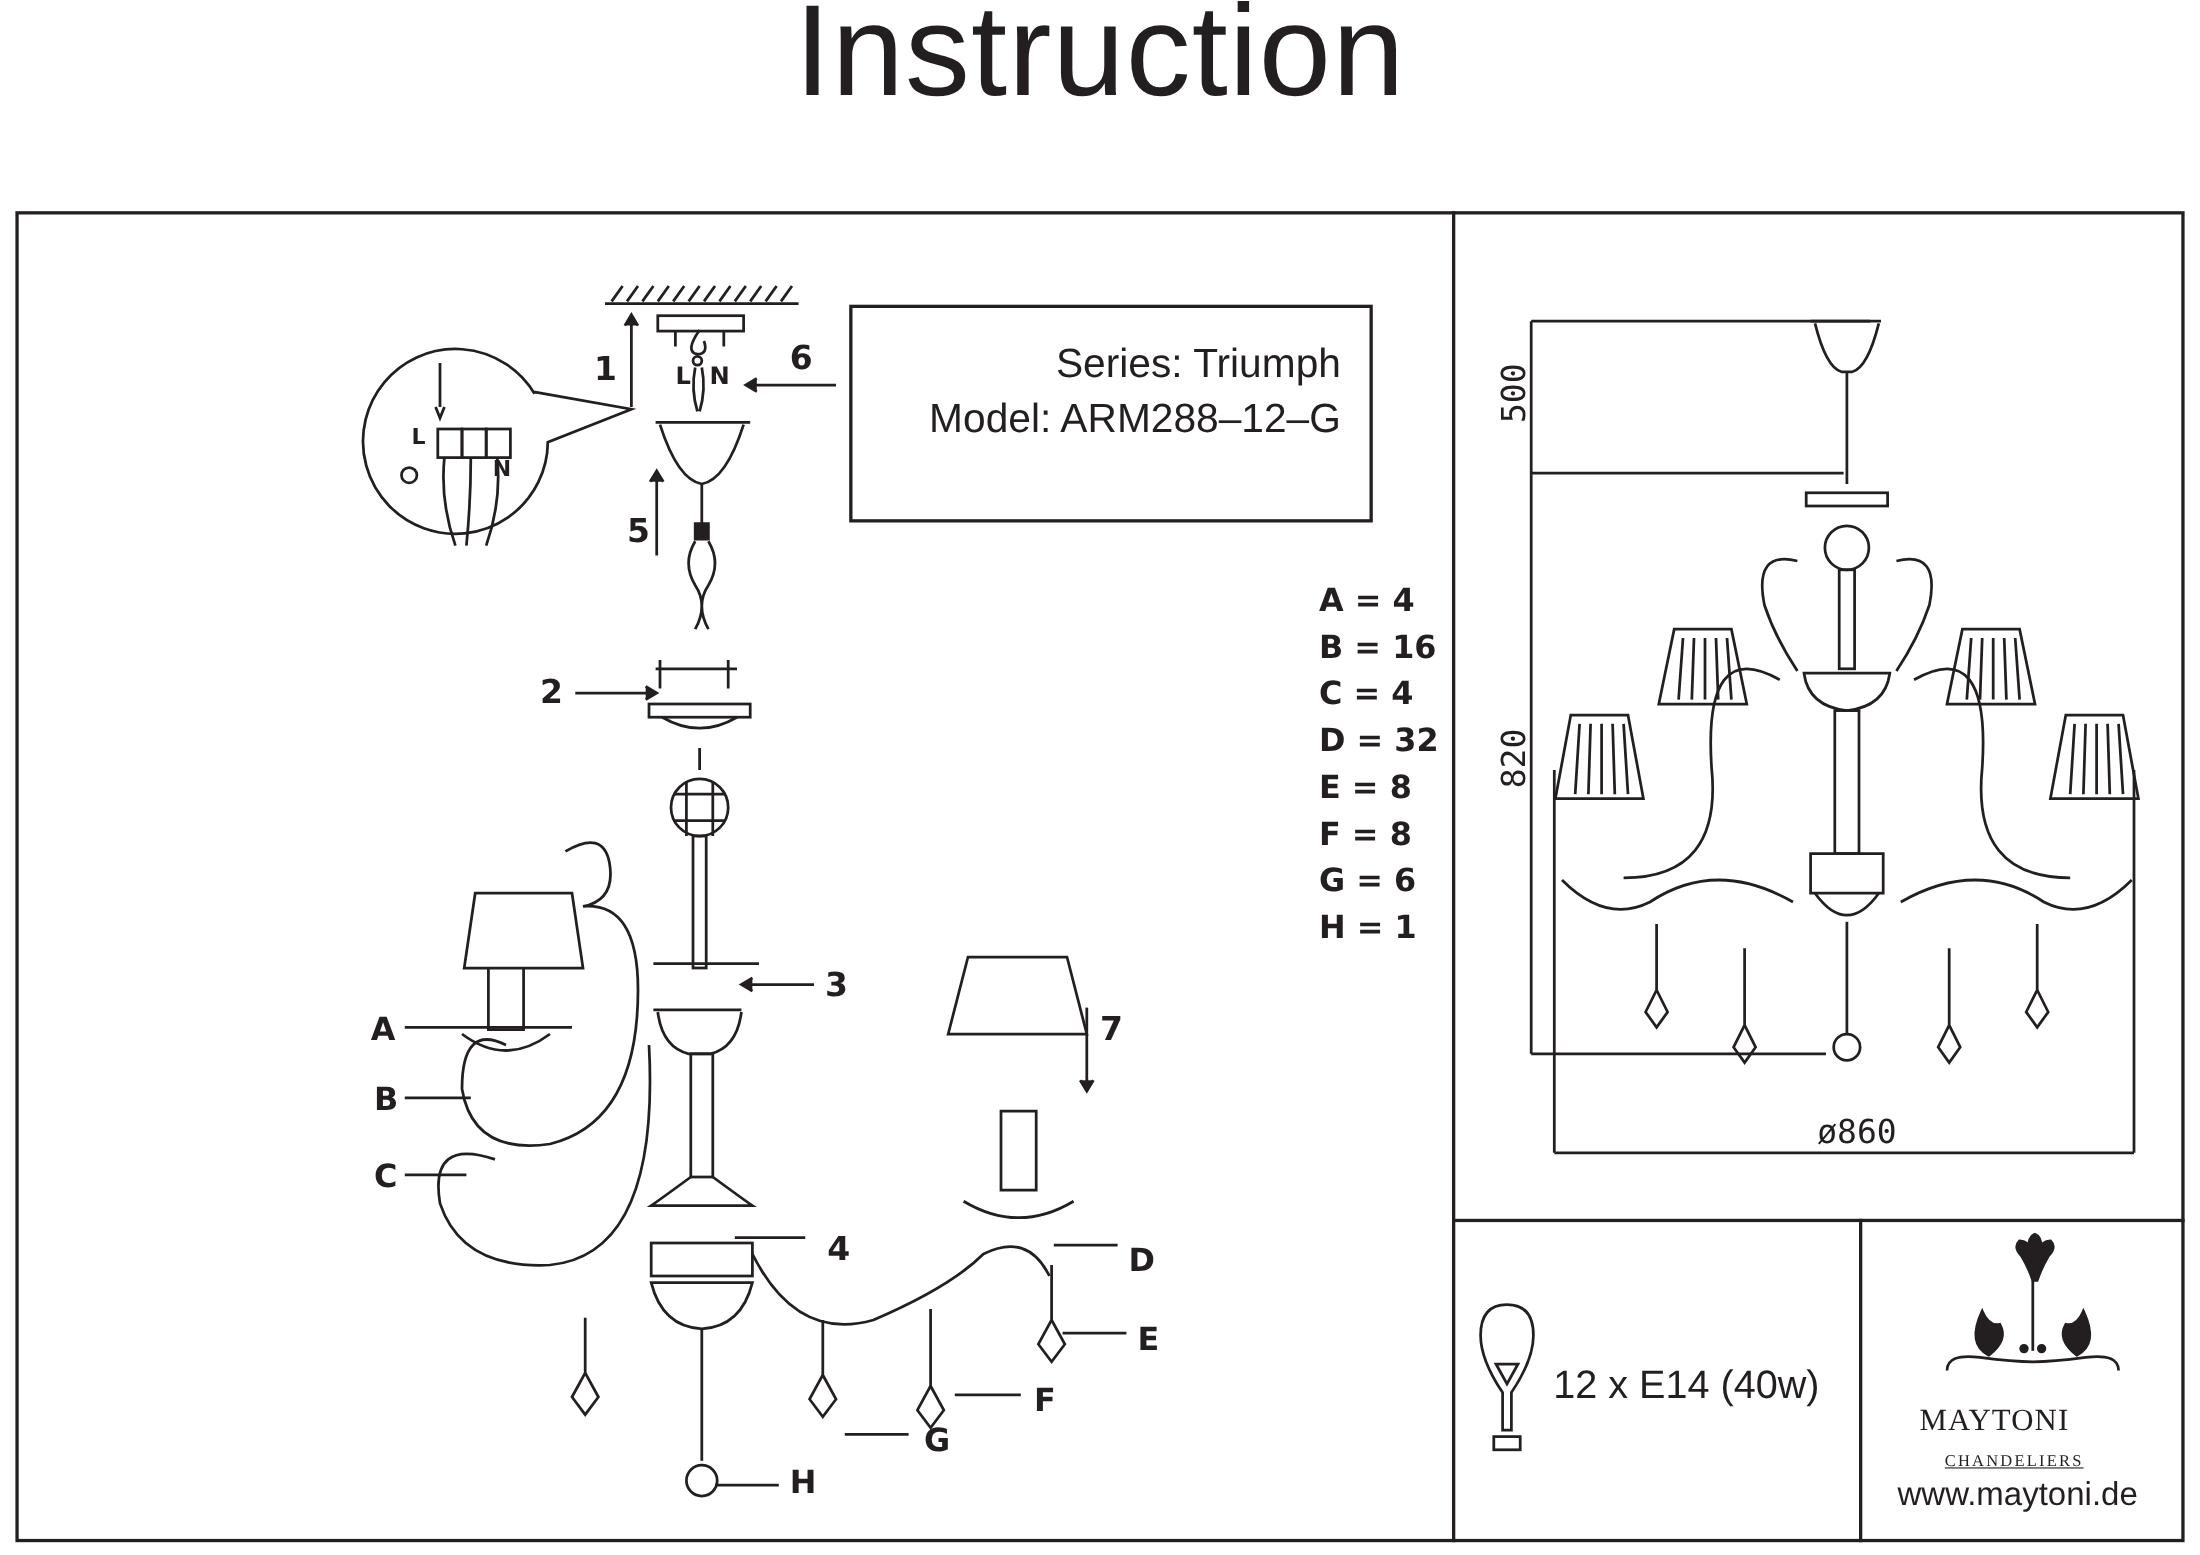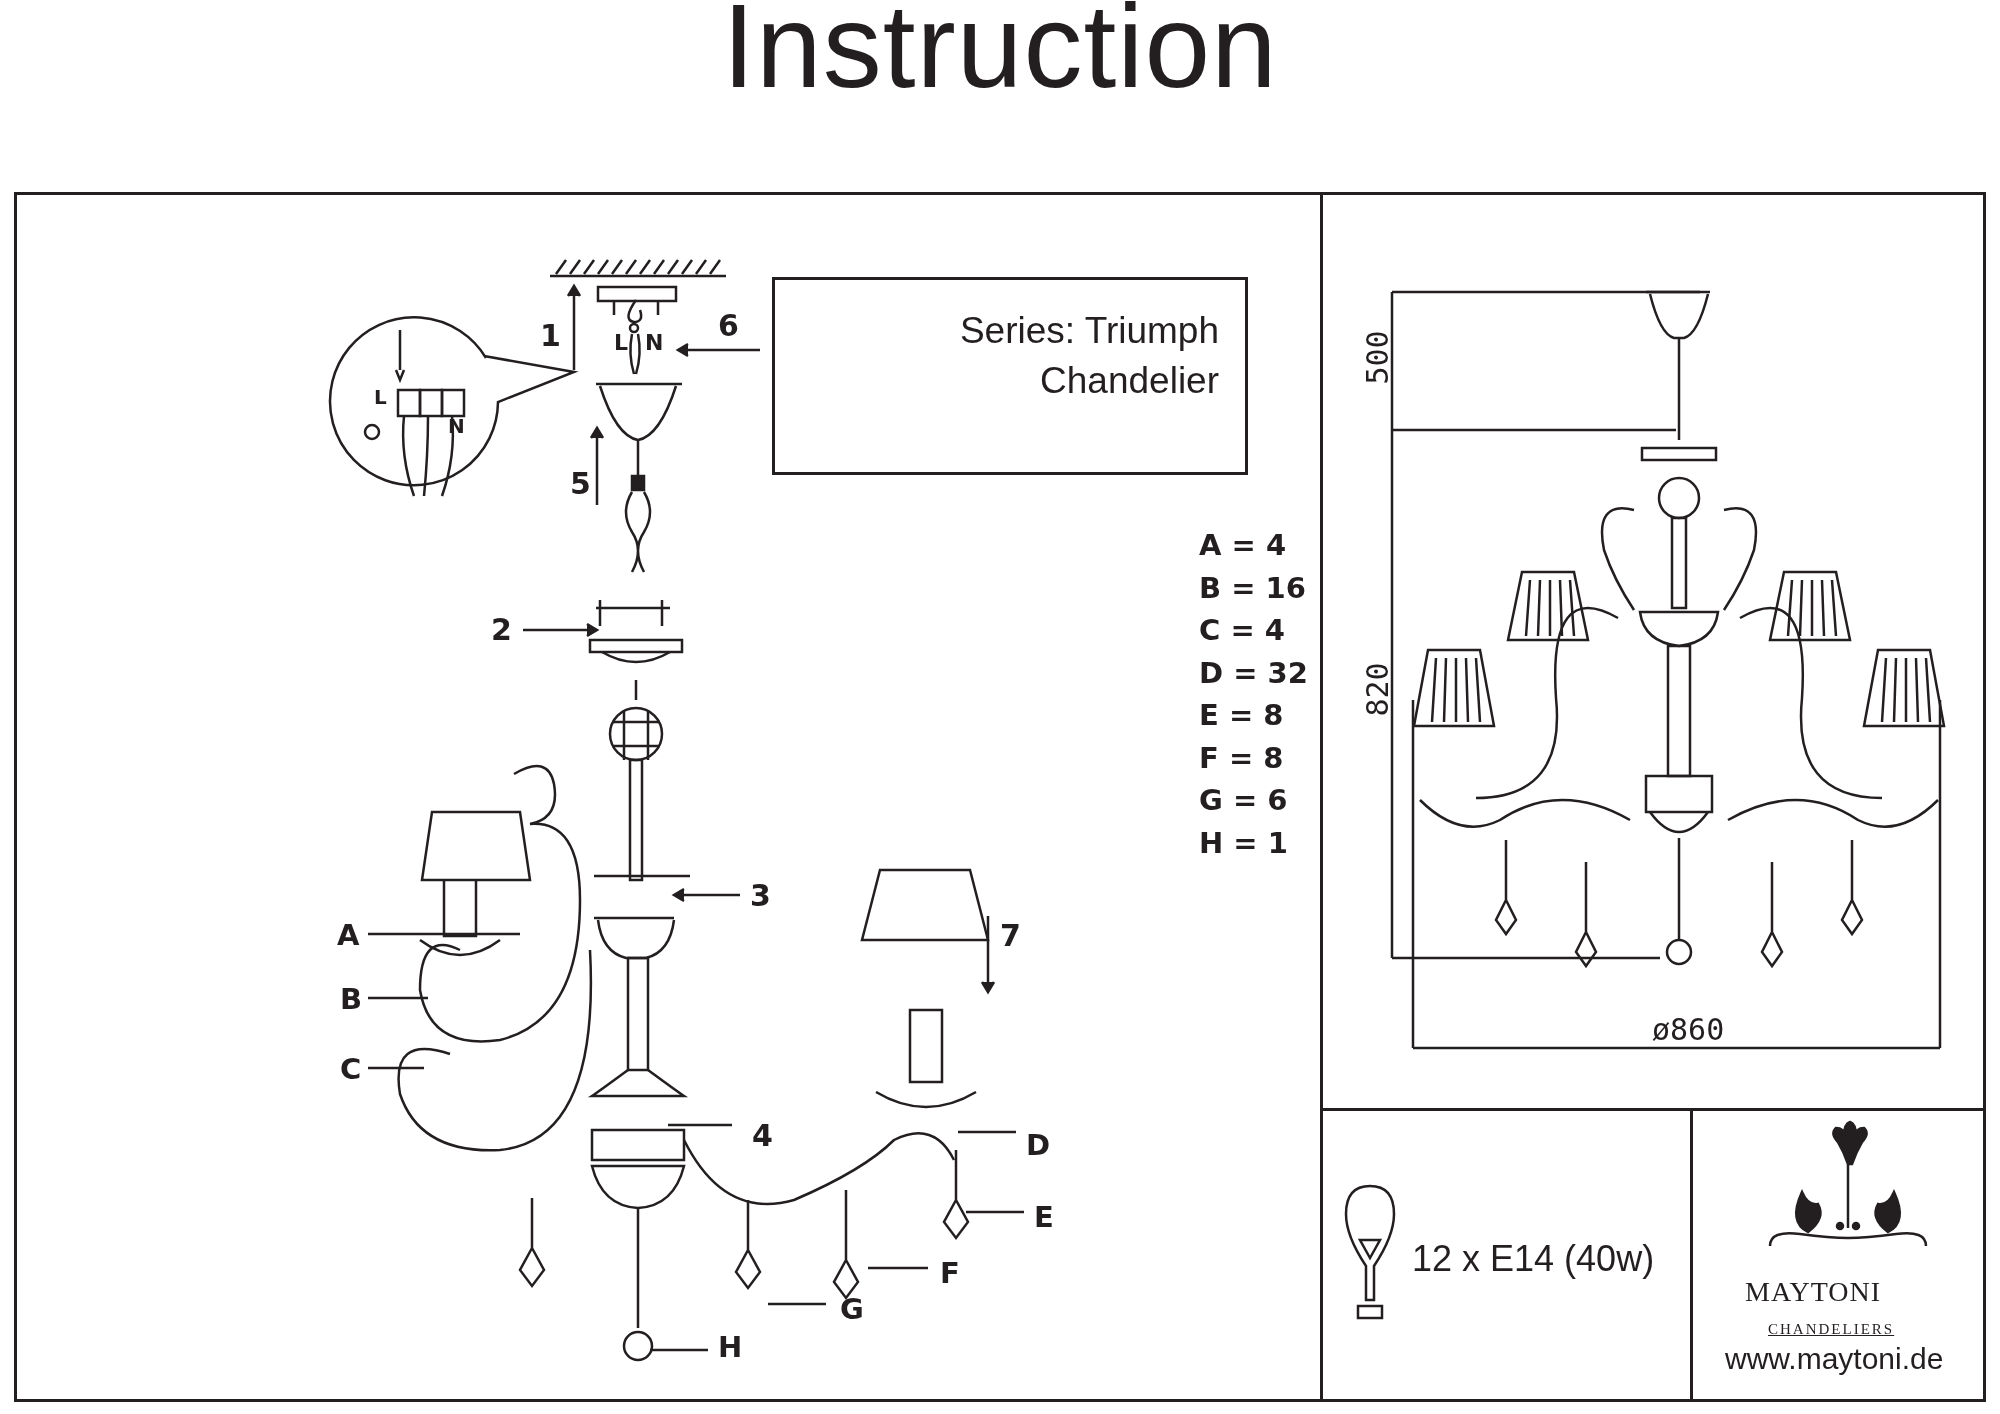--- a/index.html
+++ b/index.html
@@ -26,21 +26,21 @@
 
 <div class="title">Instruction</div>
 
 <div class="frame"></div>
 <div class="vdiv"></div>
 <div class="hdiv"></div>
 <div class="vdiv2"></div>
 
 <div class="infobox">
   <div>Series: Triumph</div>
-  <div>Chandelier</div>
+  <div>Model: ARM288–12–G</div>
 </div>
 
 <div class="parts">
   <div>A = 4</div>
   <div>B = 16</div>
   <div>C = 4</div>
   <div>D = 32</div>
   <div>E = 8</div>
   <div>F = 8</div>
   <div>G = 6</div>

